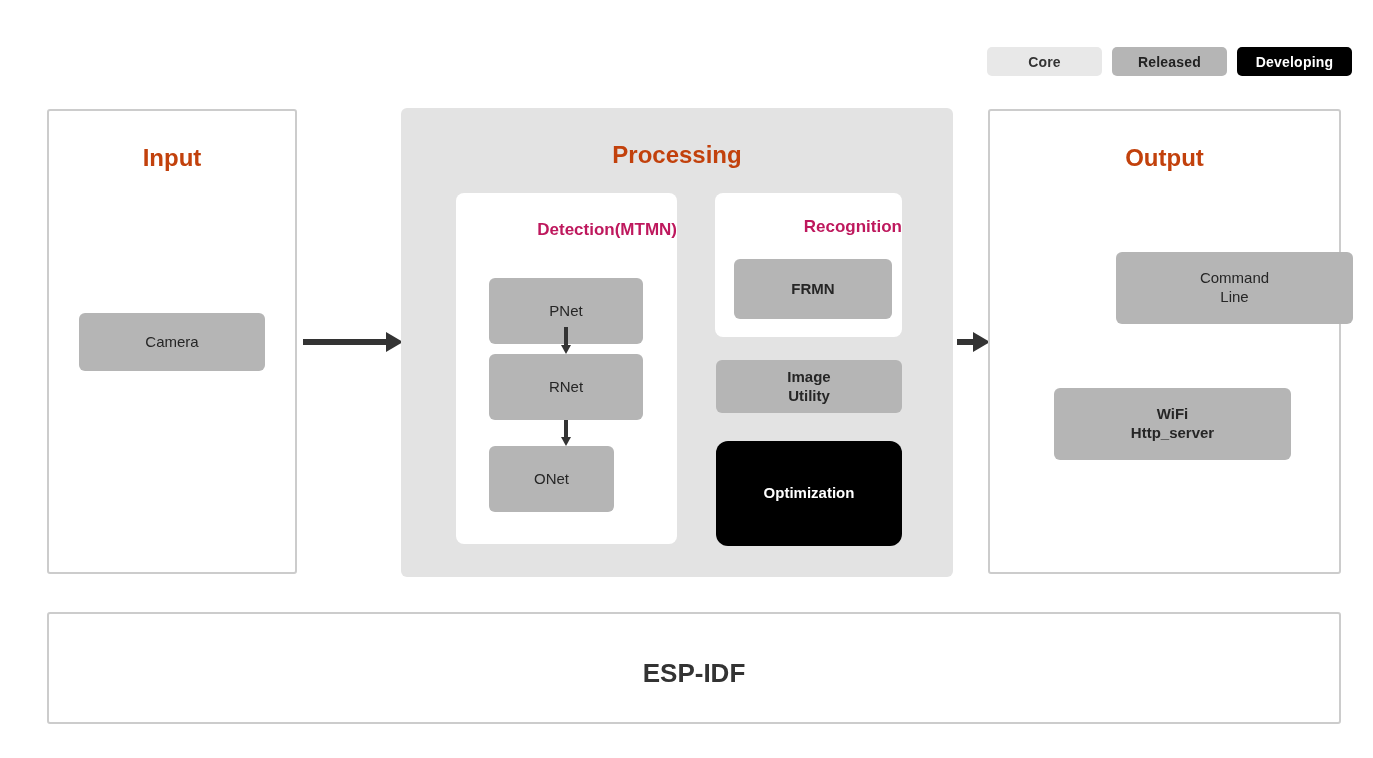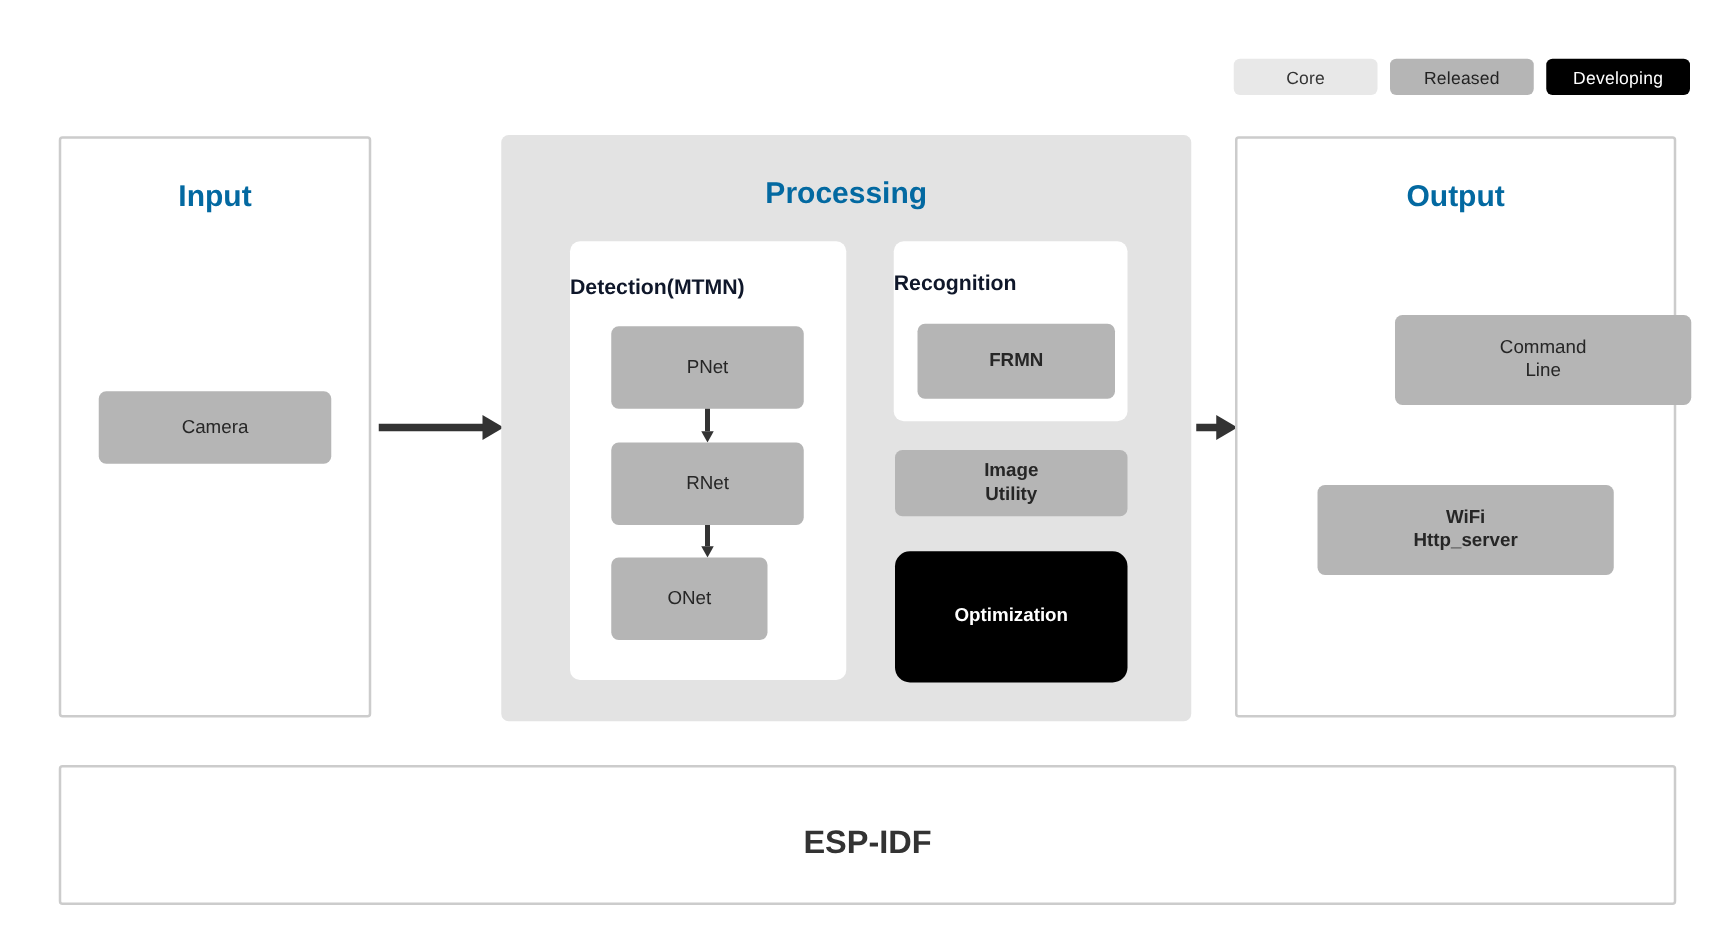--- a/index.html
+++ b/index.html
@@ -25,21 +25,21 @@
     gap: 10px;
   }
   .legend-chip {
     width: 115px;
     height: 29px;
     border-radius: 5px;
     display: flex;
     align-items: center;
     justify-content: center;
     font-size: 14px;
-    font-weight: normal;
+    font-weight: bold;
     letter-spacing: 0.2px;
     text-align: center;
   }
   .chip-core      { background: #e8e8e8; color: #333333; }
   .chip-released  { background: #b5b5b5; color: #222222; }
   .chip-developing{ background: #000000; color: #ffffff; }
 
   
   .panel {
     position: absolute;
@@ -54,21 +54,21 @@
     background: #e3e3e3;
     border-radius: 6px;
   }
   .panel-title {
     position: absolute;
     left: 0;
     right: 0;
     text-align: center;
     font-size: 24px;
     font-weight: bold;
-    color: #0369a1;
+    color: #c2410c;
   }
 
   #panel-input  { left: 47px;  top: 109px; width: 250px; height: 465px; }
   #panel-proc   { left: 401px; top: 108px; width: 552px; height: 469px; }
   #panel-output { left: 988px; top: 109px; width: 353px; height: 465px; padding-left: 28px; }
   #panel-base   { left: 47px;  top: 612px; width: 1294px; height: 112px; }
 
   #panel-input  .panel-title,
   #panel-proc   .panel-title,
   #panel-output .panel-title { top: 33px; }
@@ -109,33 +109,33 @@
   
   .subcard {
     position: absolute;
     box-sizing: border-box;
     background: #ffffff;
     border-radius: 8px;
   }
   .subcard-title {
     position: absolute;
     left: 0; right: 0;
-    text-align: left;
+    text-align: right;
     font-size: 17px;
     font-weight: bold;
-    color: #0f172a;
+    color: #be185d;
   }
 
   
   #node-camera { left: 79px; top: 313px; width: 186px; height: 58px; }
 
   
   #card-detection { left: 456px; top: 193px; width: 221px; height: 351px; }
   #card-detection .subcard-title { top: 27px; }
-  #node-pnet { left: 489px; top: 261px; width: 154px; height: 66px; align-items: center; }
+  #node-pnet { left: 489px; top: 278px; width: 154px; height: 66px; align-items: center; }
   #node-rnet { left: 489px; top: 354px; width: 154px; height: 66px; }
   #node-onet { left: 489px; top: 446px; width: 125px; height: 66px; }
 
   .arrow-down {
     position: absolute;
     left: 561px;
     width: 10px;
   }
   .arrow-down .shaft {
     position: absolute;

